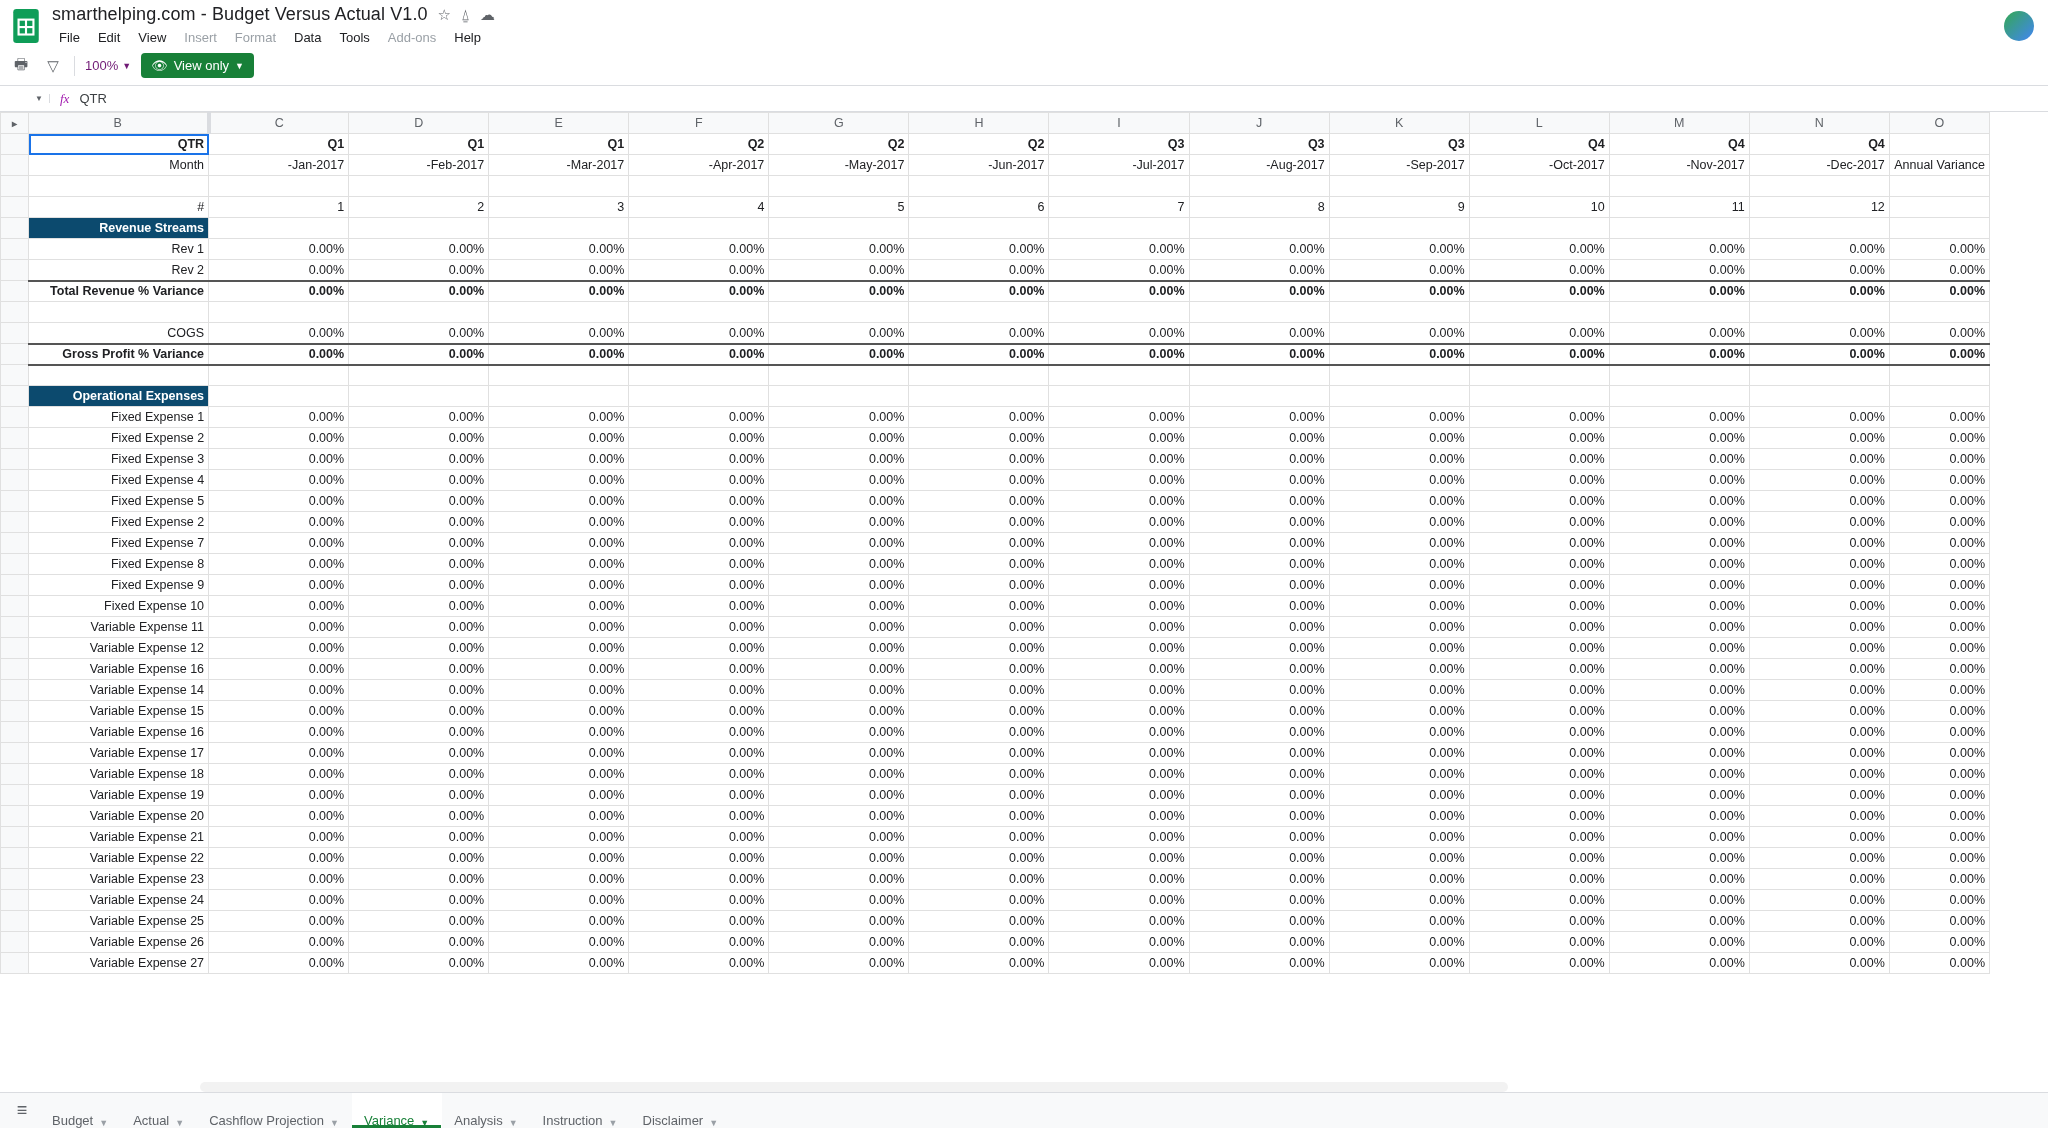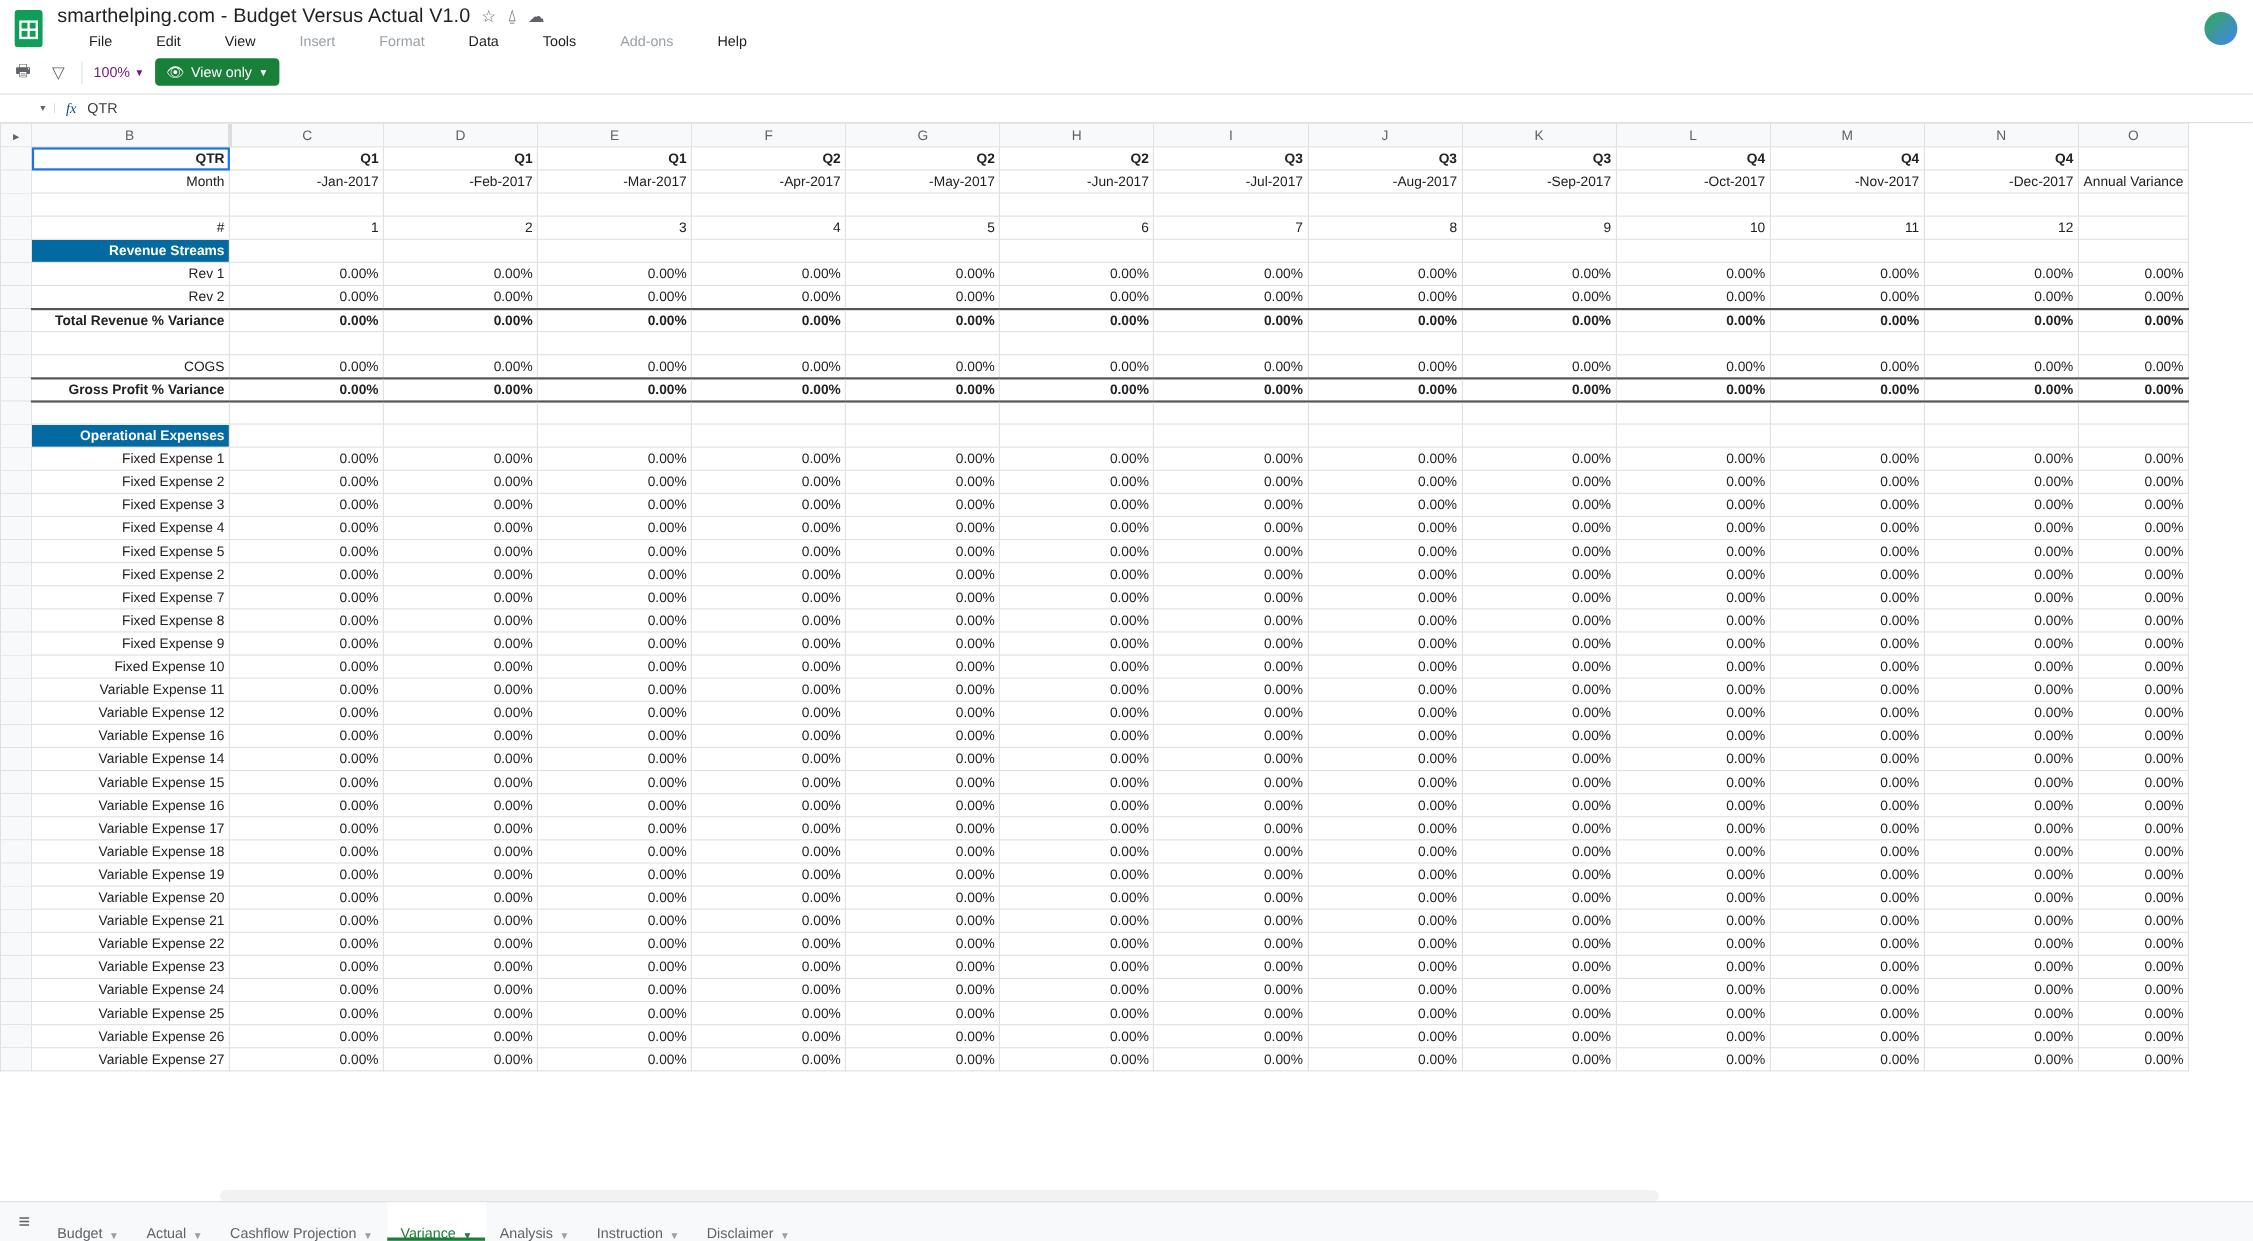--- a/index.html
+++ b/index.html
@@ -7,46 +7,46 @@
   
   .titlebar { display:flex; align-items:center; padding:6px 10px 0 10px; height:46px; }
   .doc-icon { width:32px; height:42px; display:flex; align-items:center; justify-content:center; margin-right:10px;}
   .doc-icon svg { width:26px; height:34px; }
   .titleblock { display:flex; flex-direction:column; }
   .titleline { display:flex; align-items:center; gap:10px; }
   .doc-title { font-size:18px; color:#202124; letter-spacing:0.1px; }
   .title-icons { display:flex; gap:10px; color:#5f6368; font-size:15px; }
   .title-icons span { cursor:pointer; }
   .menus { display:flex; gap:4px; margin-top:2px; font-size:13px;}
-  .menus .m { padding:3px 7px; border-radius:3px; color:#202124; cursor:pointer;margin-left:22px;}
+  .menus .m { padding:3px 7px; border-radius:3px; color:#202124; cursor:pointer;}
   .menus .m.dis { color:#9aa0a6; }
   .avatar { width:30px; height:30px; border-radius:50%; background:linear-gradient(135deg,#34a853,#4285f4); margin-left:auto; margin-right:4px;}
   
   .toolbar { display:flex; align-items:center; gap:10px; padding:6px 10px; border-bottom:1px solid #dadce0; height:40px;}
   .tbtn { width:22px; height:22px; display:flex; align-items:center; justify-content:center; color:#5f6368; cursor:pointer; font-size:15px;}
   .zoom { display:flex; align-items:center; gap:4px; color:#701a75; font-size:13px; cursor:pointer;}
   .viewonly { display:flex; align-items:center; gap:6px; background:#188038; color:#fff; padding:5px 10px; border-radius:4px; font-size:13px; cursor:pointer;}
   .viewonly .eye { font-size:13px;}
   
   .fxbar { display:flex; align-items:center; border-bottom:1px solid #dadce0; height:26px; padding:0 6px; font-size:13px; color:#5f6368;}
   .namebox { width:44px; text-align:center; border-right:1px solid #dadce0; padding-right:6px; display:flex; align-items:center; justify-content:flex-end; gap:3px;}
-  .fx { font-style:italic; font-family:serif; padding:0 10px; color:#0c4a6e;}
+  .fx { font-style:italic; font-family:serif; padding:0 10px; color:#a21caf;}
   .fxval { color:#3c4043;}
   
   .sheet-wrap { position:absolute; top:112px; bottom:36px; left:0; right:0; overflow:auto;}
   table.sheet { border-collapse:collapse; table-layout:fixed; width:1990px;}
   table.sheet th, table.sheet td { border:1px solid #e0e0e0; height:21px; font-size:12.5px; padding:0 4px; white-space:nowrap; overflow:hidden;}
   th.colh { background:#f8f9fa; color:#5f6368; font-weight:normal; text-align:center; position:sticky; top:0; z-index:3; height:24px;}
   th.rowh { background:#f8f9fa; color:#5f6368; font-weight:normal; text-align:center; width:28px; min-width:28px; position:sticky; left:0; z-index:2;}
   th.corner { position:sticky; left:0; top:0; z-index:5; background:#f8f9fa; width:28px;}
   th.corner::after { content:"▸"; color:#5f6368; font-size:10px;}
   td.labelcol { text-align:right; padding-right:6px; border-right:2px solid #9e9e9e;}
   td.ra { text-align:right; padding-right:10px;}
   td.lastmonth { border-right:2px solid #9e9e9e;}
-  tr.sectionhdr td.labelcol { background:#0369a1; color:#fff; font-weight:bold; text-align:right;}
+  tr.sectionhdr td.labelcol { background:#0c4a6e; color:#fff; font-weight:bold; text-align:right;}
   tr.bold td { font-weight:bold;}
   tr.topline td { border-top:2px solid #555;}
   tr.botline td { border-bottom:2px solid #555;text-align:right;}
   tr.qtr td { font-weight:bold;}
   td.selected { outline:2px solid #1a73e8; outline-offset:-2px;}
   th.colh.freeze-edge, td.freeze-edge{ border-right:4px solid #dadce0;}
   .hscroll-hint{ position:fixed; bottom:36px; left:200px; right:540px; height:10px; background:linear-gradient(#ccc,#ccc); border-radius:5px; opacity:.25;}
   
   .tabs { position:fixed; bottom:0; left:0; right:0; height:36px; border-top:1px solid #dadce0; background:#f8f9fa; display:flex; align-items:center; padding:0 8px; gap:4px; font-size:13px;}
   .tabs .tabmenu { width:28px; text-align:center; color:#5f6368; font-size:18px; cursor:pointer;}

